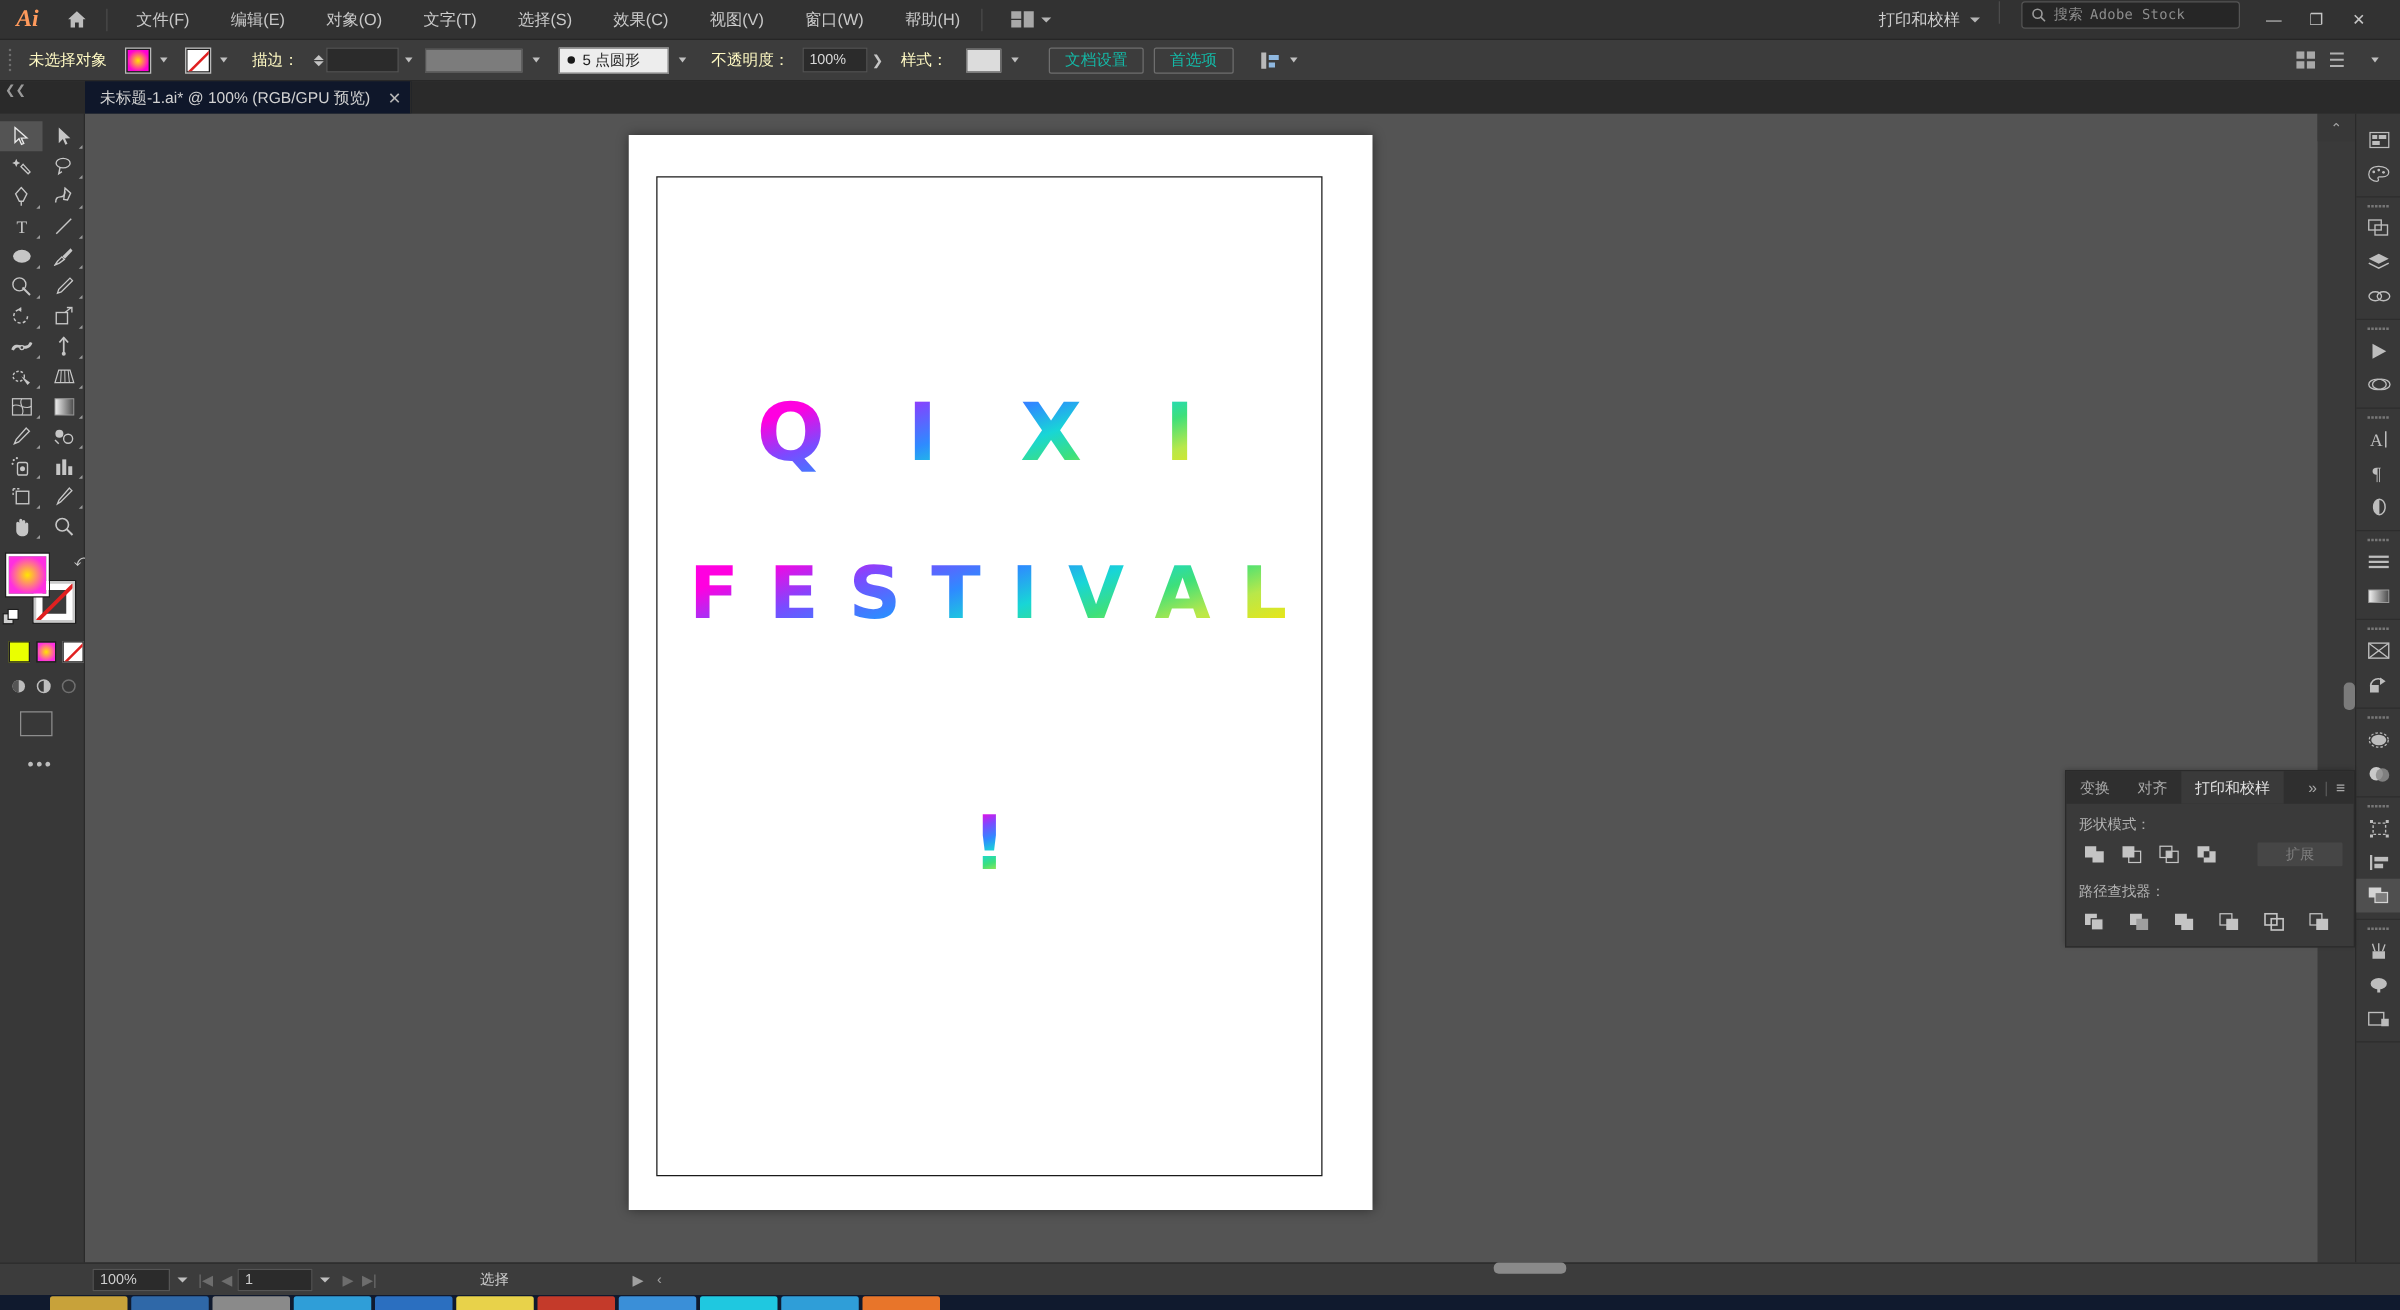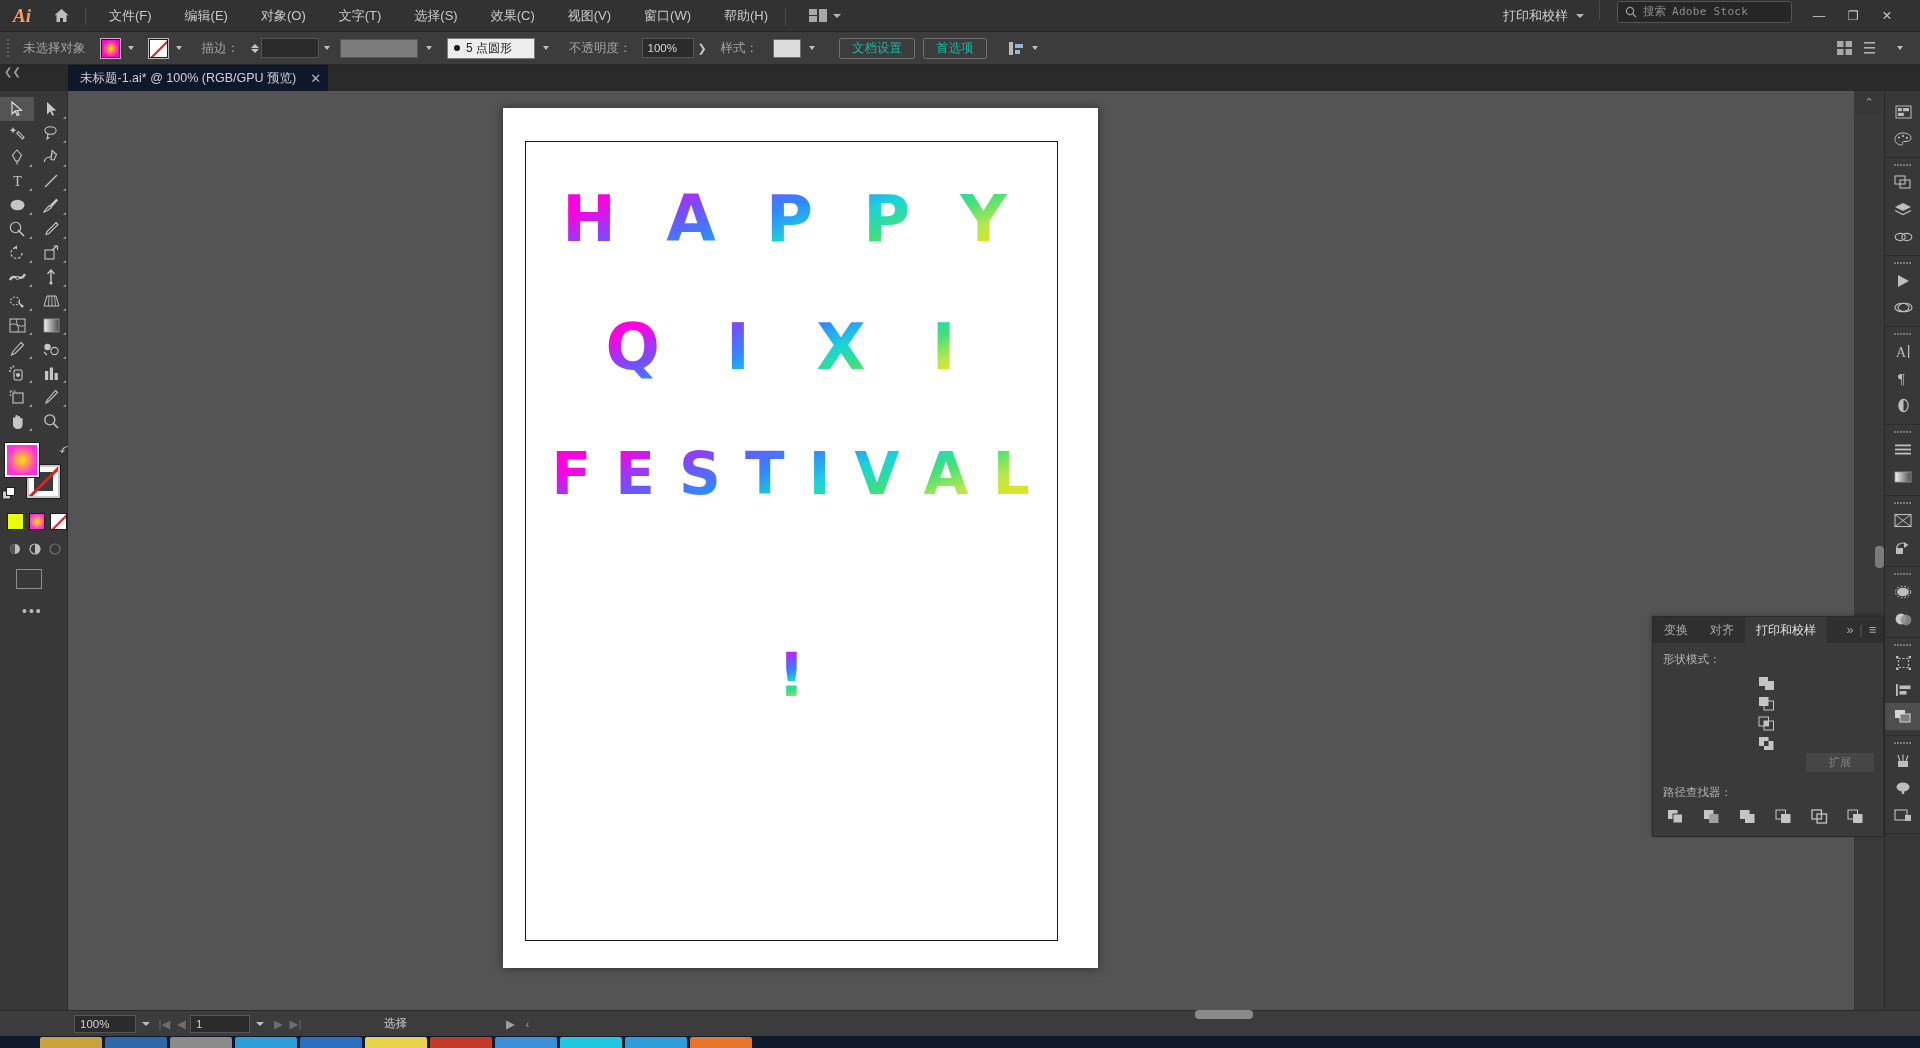--- a/index.html
+++ b/index.html
@@ -40,21 +40,21 @@
   .wbtn{ width:34px; height:30px; display:flex; align-items:center; justify-content:center; color:#c5c5c5;}
 
   
   .controlbar{
     position:absolute; left:0; top:32px; width:1920px; height:33px;
     background:#3c3c3c; border-bottom:1px solid #282828;
     display:flex; align-items:center; padding-left:4px; gap:0;
   }
   .grip{ width:9px; height:22px; display:flex; flex-direction:column; justify-content:center; gap:2px; padding-left:3px;}
   .grip b{ display:block; width:2px; height:2px; background:#6d6d6d; border-radius:50%;}
-  .cb-label{ font-size:12.5px; color:#a3a3a3; padding:0 10px; white-space:nowrap;}
+  .cb-label{ font-size:12.5px; color:#fef9c3; padding:0 10px; white-space:nowrap;}
   .swatch{ width:19px; height:19px; border:1px solid #1c1c1c; outline:1px solid #b9b9b9;}
   .fill-sw{ background:radial-gradient(circle at 50% 50%, #ffe400 0%, #ff00d4 72%); }
   .none-sw{ background:#fff; position:relative; overflow:hidden;}
   .none-sw:after{ content:''; position:absolute; left:-3px; top:8px; width:26px; height:2px;
                   background:#e02020; transform:rotate(-45deg);}
   .mini-chev{ width:16px; height:19px; display:flex; align-items:center; justify-content:center;}
   .mini-chev:after{ content:''; width:0;height:0;border-left:3.5px solid transparent;
                     border-right:3.5px solid transparent;border-top:4px solid #c0c0c0;}
   .cb-grp{ display:flex; align-items:center; gap:3px; padding:0 5px;}
   .stepper{ display:flex; flex-direction:column; gap:1px; padding:0 2px;}
@@ -177,21 +177,21 @@
   .pf-panel{
     position:absolute; right:36px; top:616px; width:232px; background:#3a3a3a;
     border:1px solid #2a2a2a; box-shadow:-1px -1px 4px rgba(0,0,0,.25);
   }
   .pf-tabs{ display:flex; align-items:stretch; height:26px; background:#2f2f2f;}
   .pf-tab{ padding:0 11px; display:flex; align-items:center; font-size:12px; color:#a9a9a9;}
   .pf-tab.active{ background:#3a3a3a; color:#e2e2e2;}
   .pf-tabs-right{ margin-left:auto; display:flex; align-items:center; gap:6px; padding-right:7px; color:#a9a9a9;}
   .pf-body{ padding:7px 9px 10px 9px;}
   .pf-sec-label{ font-size:11.5px; color:#b2b2b2; margin:2px 0 6px 1px;}
-  .pf-row{ display:flex; align-items:center; gap:0;flex-direction:column;}
+  .pf-row{ display:flex; align-items:center; gap:0;}
   .pf-btn{ width:27px; height:20px; display:flex; align-items:center; justify-content:center; margin-right:3px;}
   .pf-expand{ margin-left:auto; width:68px; height:19px; background:#464646; color:#7e7e7e;
      font-size:11.5px; display:flex; align-items:center; justify-content:center; border-radius:1px;}
   .pf-row2{ display:flex; align-items:center; justify-content:space-between; padding-right:2px;}
 
   
   .statusbar{
     position:absolute; left:0; bottom:12px; width:1920px; height:26px;
     background:#3c3c3c; border-top:1px solid #2a2a2a; display:flex; align-items:center;
     padding-left:74px; gap:0; font-size:11.5px; color:#cfcfcf;
@@ -612,23 +612,20 @@
     </div>
 
     <div class="drawmode"></div>
     <div class="dots3">•••</div>
   </div>
 
   <div class="canvas-area">
     <div class="artboard-shadow"></div>
     <div class="artboard">
 
-      <div class="art-text" style="top:40px;">
-        <span class="gl" style="font-size:64px; letter-spacing:14px;">H A P P Y</span>
-      </div>
       <div class="art-text" style="top:168px;">
         <span class="gl" style="font-size:64px; letter-spacing:22px;">Q I X I</span>
       </div>
       <div class="art-text" style="top:298px;">
         <span class="gl" style="font-size:58px; letter-spacing:2px;">F E S T I V A L</span>
       </div>
       <div class="art-text" style="top:498px;">
         <span class="gl" style="font-size:60px;">!</span>
       </div>
 

